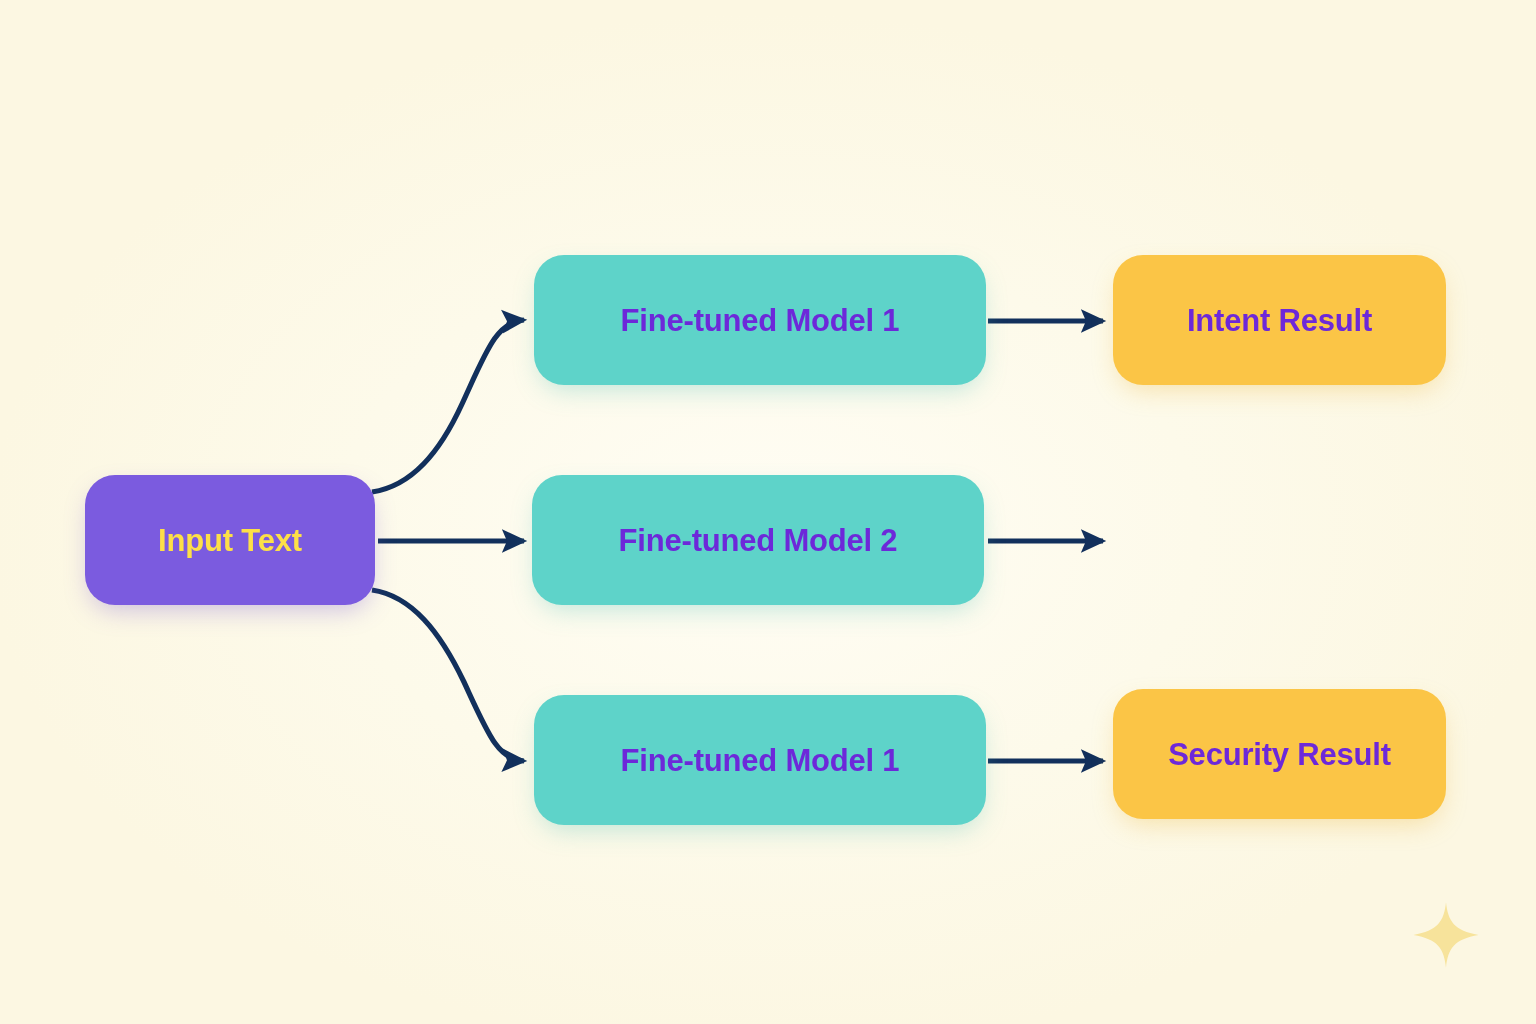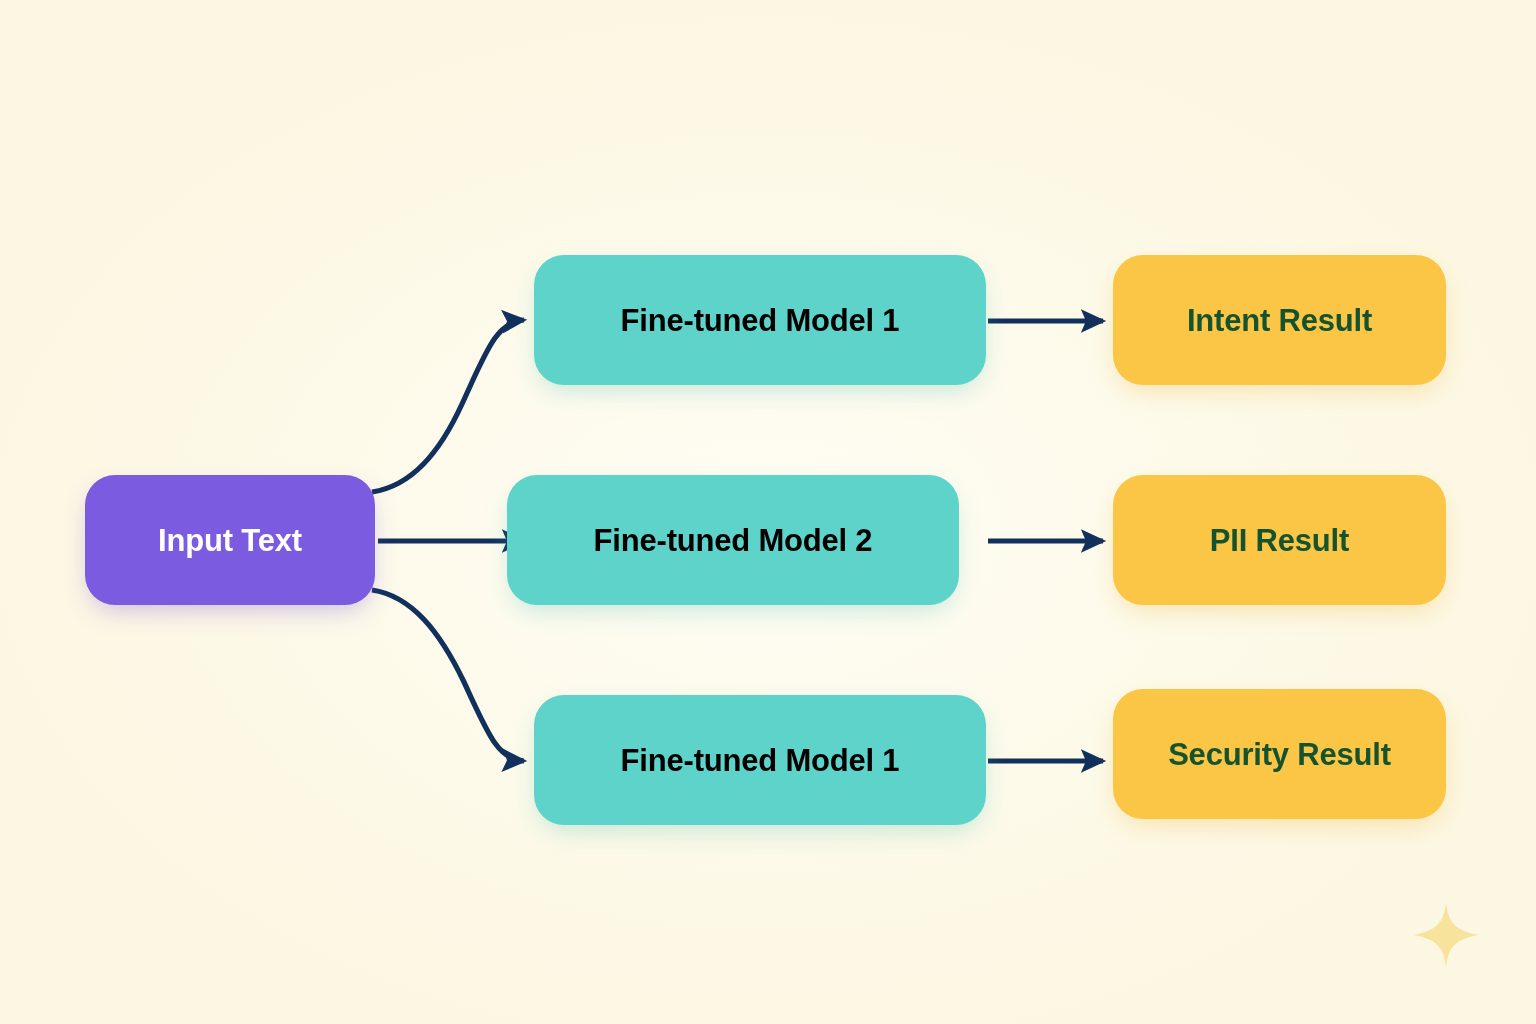--- a/index.html
+++ b/index.html
@@ -46,49 +46,49 @@
     font-weight: bold;
     line-height: 1;
   }
   .node.input {
     width: 290px;
     height: 130px;
     background: #7b5bdf;
     box-shadow: 0 10px 26px -6px rgba(120, 90, 210, 0.38);
   }
   .node.input .node-label {
-    color: #ffffff;
+    color: #fde047;
     font-size: 31px;
     text-align: center;
   }
   .node.model {
     width: 452px;
     height: 130px;
     background: #5ed3c9;
     box-shadow: 0 10px 26px -6px rgba(70, 190, 180, 0.34);
   }
   .node.model .node-label {
-    color: #000000;
+    color: #6d28d9;
     font-size: 31px;
     text-align: right;
   }
   .node.result {
     width: 333px;
     height: 130px;
     background: #fbc546;
     box-shadow: 0 10px 26px -6px rgba(235, 180, 50, 0.36);
   }
   .node.result .node-label {
-    color: #14532d;
+    color: #6d28d9;
     font-size: 31px;
   }
   
   .at-input  { left: 85px;   top: 475px; }
   .at-m1     { left: 534px;  top: 255px; }
-  .at-m2     { left: 507px;  top: 475px; }
+  .at-m2     { left: 532px;  top: 475px; }
   .at-m3     { left: 534px;  top: 695px; }
   .at-r1     { left: 1113px; top: 255px; }
   .at-r2     { left: 1113px; top: 475px; }
   .at-r3     { left: 1113px; top: 689px; }
   
   #sparkle {
     position: absolute;
     left: 1412px;
     top: 901px;
     width: 68px;
@@ -133,23 +133,20 @@
   <div class="node model at-m2">
     <span class="node-label">Fine-tuned Model 2</span>
   </div>
   <div class="node model at-m3">
     <span class="node-label">Fine-tuned Model 1</span>
   </div>
 
   <div class="node result at-r1">
     <span class="node-label">Intent Result</span>
   </div>
-  <div class="node result at-r2">
-    <span class="node-label">PII Result</span>
-  </div>
   <div class="node result at-r3">
     <span class="node-label">Security Result</span>
   </div>
 
   <svg id="sparkle" viewBox="0 0 100 100" xmlns="http://www.w3.org/2000/svg">
     <path d="M50 2 C53 30 62 44 98 50 C62 56 53 70 50 98 C47 70 38 56 2 50 C38 44 47 30 50 2 Z" fill="#F7E39B"></path>
   </svg>
 
 </div>
 

